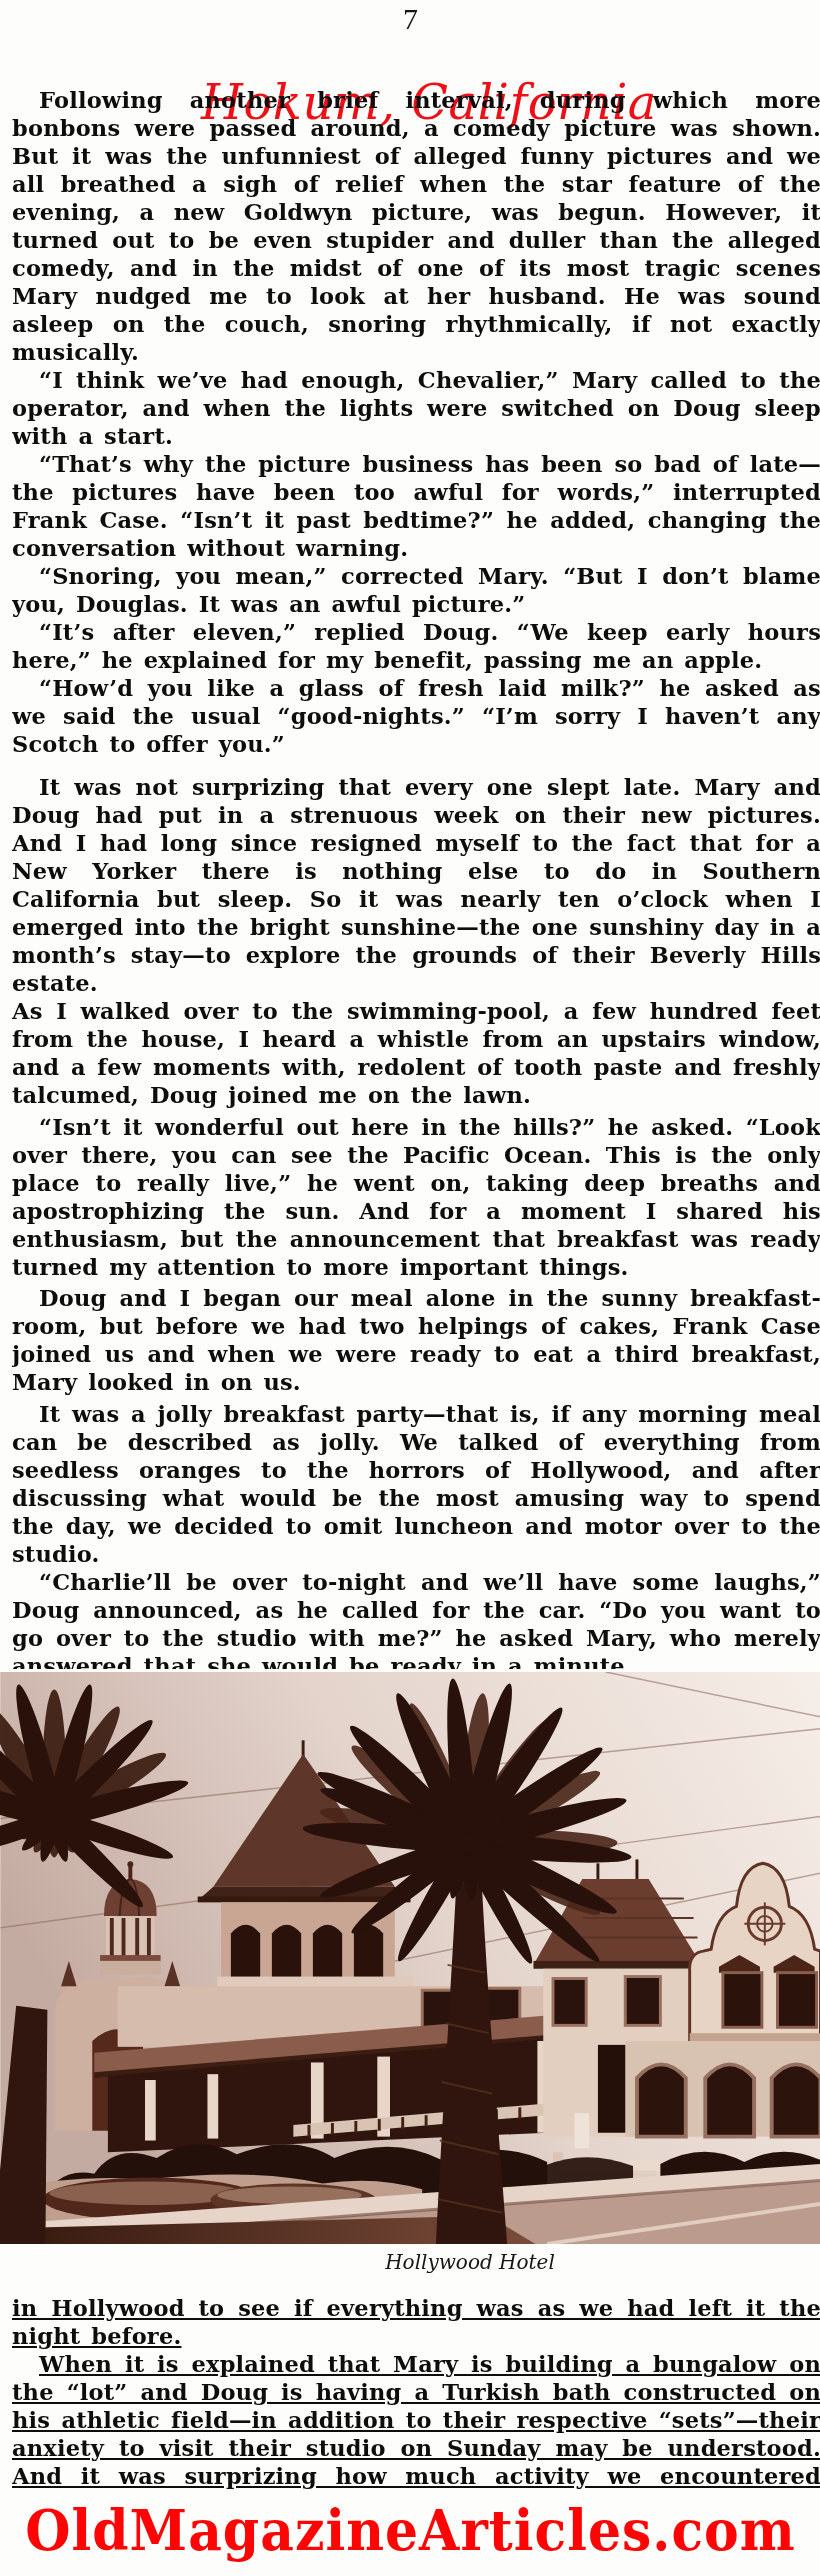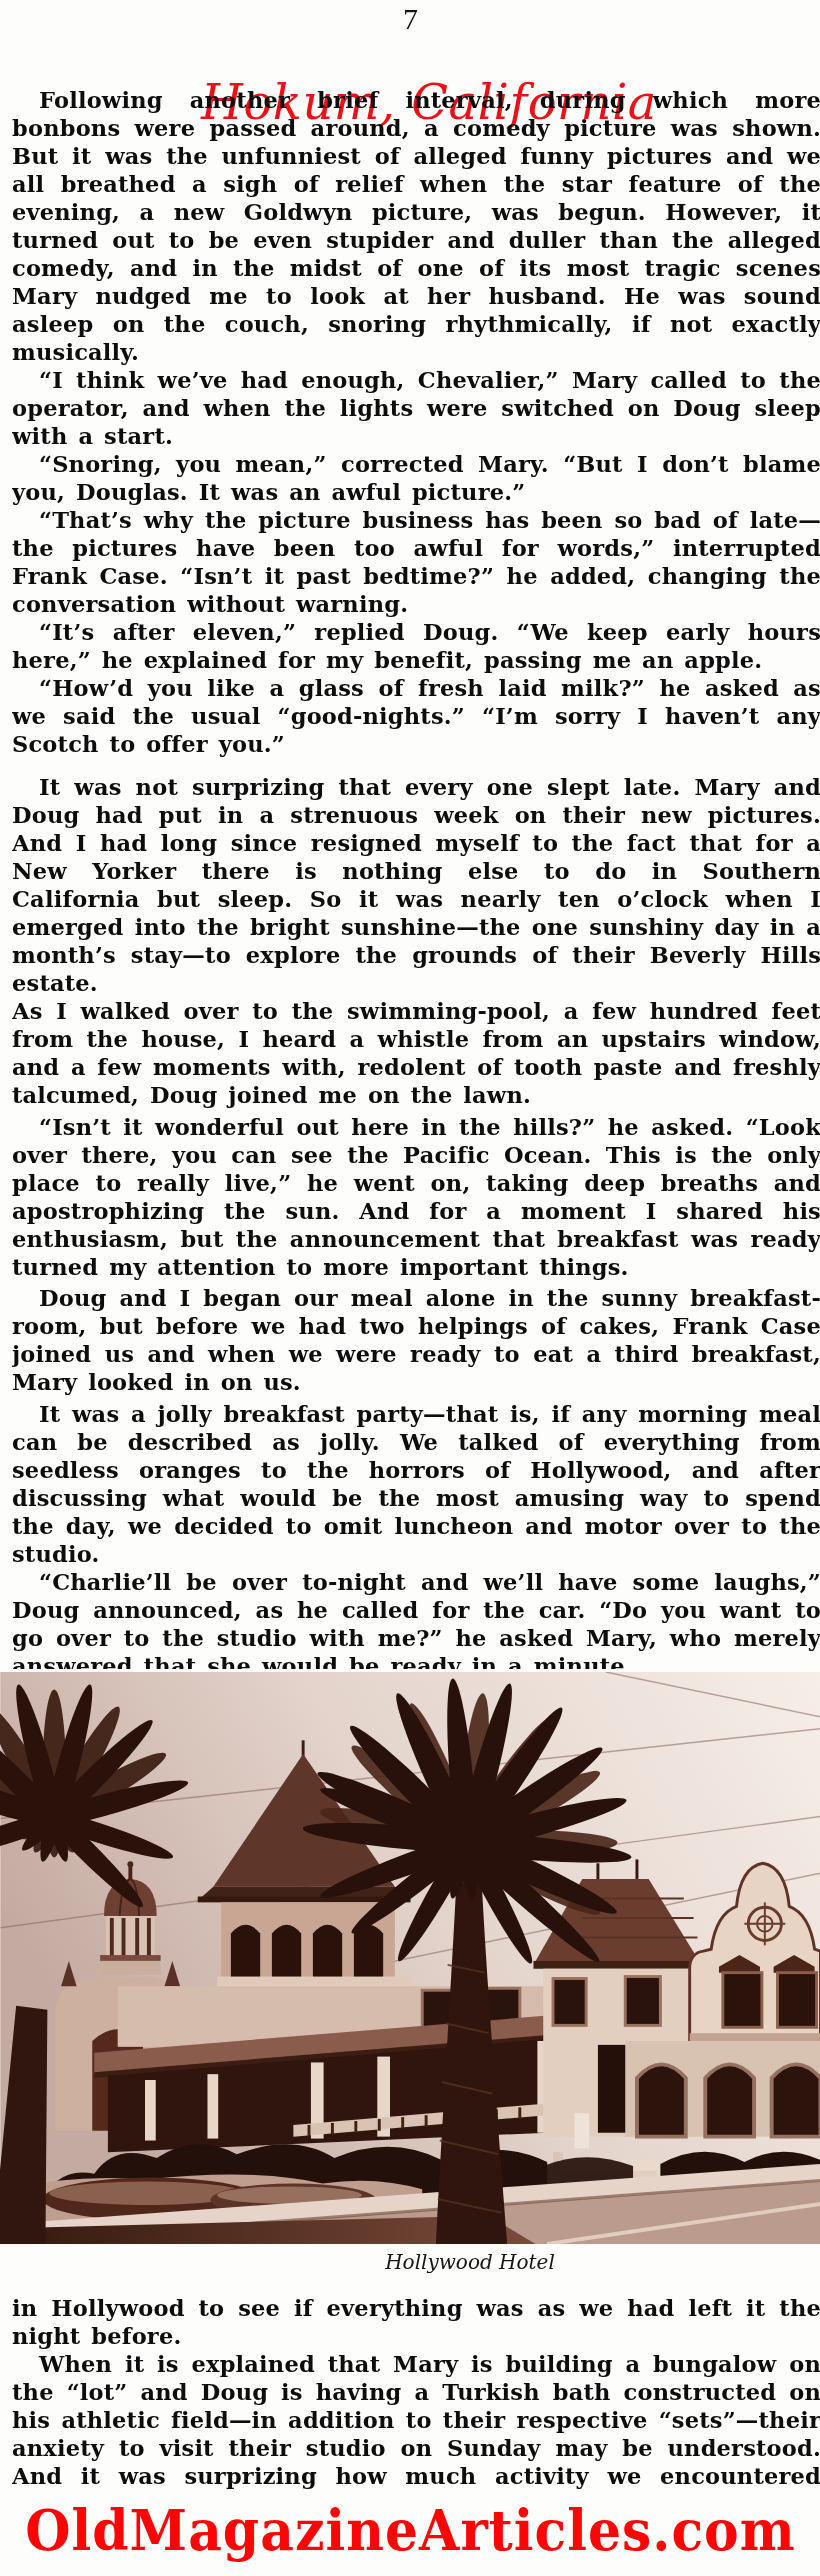--- a/index.html
+++ b/index.html
@@ -31,21 +31,21 @@
     position:absolute;left:12px;width:809px;
     color:#0d0d0d;
     font-size:22.5px;
     line-height:28px;
     font-weight:700;
     text-align:justify;
     word-spacing:2.9px;
     letter-spacing:0.2px;
   }
   #article-text{top:86px;height:1583px;overflow:hidden;}
-  #bottom-text{top:2294px;height:201px;overflow:hidden;}
+  #bottom-text{top:2294px;height:201px;overflow:hidden;text-decoration:underline;}
   .para{margin:0;}
   .para.indent{text-indent:27px;}
   .para.gap-lg{margin-top:14.7px;}
   .para.gap-sm{margin-top:3.9px;}
   .photo{
     position:absolute;top:1672px;left:0;width:821px;height:572px;
     margin:0;overflow:hidden;background:#e7d9d1;
   }
   .photo-caption{
     position:absolute;top:2250px;left:0;width:821px;
@@ -74,22 +74,22 @@
 
 <div id="page">
 
   <div class="page-number">7</div>
 
   <div class="article-title" style="color: rgb(238, 16, 22);">Hokum, California</div>
 
   <div class="body-text" id="article-text">
     <p class="para indent">Following another brief interval, during which more bonbons were passed around, a comedy picture was shown.  But it was the unfunniest of alleged funny pictures and we all breathed a sigh of relief when the star feature of the evening, a new Goldwyn picture, was begun.  However, it turned out to be even stupider and duller than the alleged comedy, and in the midst of one of its most tragic scenes Mary nudged me to look at her husband.  He was sound asleep on the couch, snoring rhythmically, if not exactly musically.</p>
     <p class="para indent">“I think we’ve had enough, Chevalier,” Mary called to the operator, and when the lights were switched on Doug sleep with a start.</p>
+    <p class="para indent">“That’s why the picture business has been so bad of late—the pictures have been too awful for words,” interrupted Frank Case.  “Isn’t it past bedtime?” he added, changing the conversation without warning.</p>
     <p class="para indent">“Snoring, you mean,” corrected Mary.  “But I don’t blame you, Douglas.  It was an awful picture.”</p>
-    <p class="para indent">“That’s why the picture business has been so bad of late—the pictures have been too awful for words,” interrupted Frank Case.  “Isn’t it past bedtime?” he added, changing the conversation without warning.</p>
     <p class="para indent">“It’s after eleven,” replied Doug.  “We keep early hours here,” he explained for my benefit, passing me an apple.</p>
     <p class="para indent">“How’d you like a glass of fresh laid milk?” he asked as we said the usual “good-nights.”   “I’m sorry I haven’t any Scotch to offer you.”</p>
     <p class="para indent gap-lg">It was not surprizing that every one slept late.  Mary and Doug had put in a strenuous week on their new pictures.  And I had long since resigned myself to the fact that for a New Yorker there is nothing else to do in Southern California but sleep.  So it was nearly ten o’clock when I emerged into the bright sunshine—the one sunshiny day in a month’s stay—to explore the grounds of their Beverly Hills estate.</p>
     <p class="para">As I walked over to the swimming-pool, a few hundred feet from the house, I heard a whistle from an upstairs window, and a few moments with, redolent of tooth paste and freshly talcumed, Doug joined me on the lawn.</p>
     <p class="para indent gap-sm">“Isn’t it wonderful out here in the hills?” he asked.  “Look over there, you can see the Pacific Ocean.  This is the only place to really live,” he went on, taking deep breaths and apostrophizing the sun.  And for a moment I shared his enthusiasm, but the announcement that breakfast was ready turned my attention to more important things.</p>
     <p class="para indent gap-sm">Doug and I began our meal alone in the sunny breakfast-room, but before we had two helpings of cakes, Frank Case joined us and when we were ready to eat a third breakfast, Mary looked in on us.</p>
     <p class="para indent gap-sm">It was a jolly breakfast party—that is, if any morning meal can be described as jolly.  We talked of everything from seedless oranges to the horrors of Hollywood, and after discussing what would be the most amusing way to spend the day, we decided to omit luncheon and motor over to the studio.</p>
     <p class="para indent">“Charlie’ll be over to-night and we’ll have some laughs,” Doug announced, as he called for the car.  “Do you want to go over to the studio with me?” he asked Mary, who merely answered that she would be ready in a minute.</p>
 
   </div>

